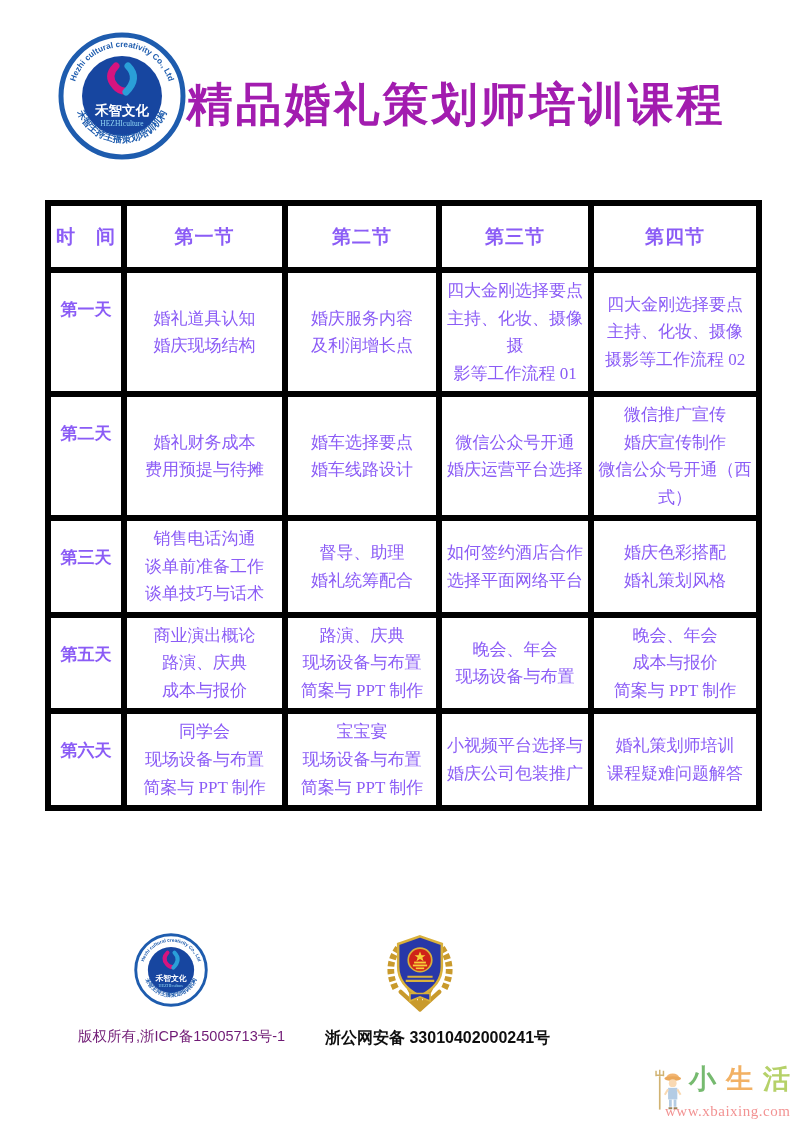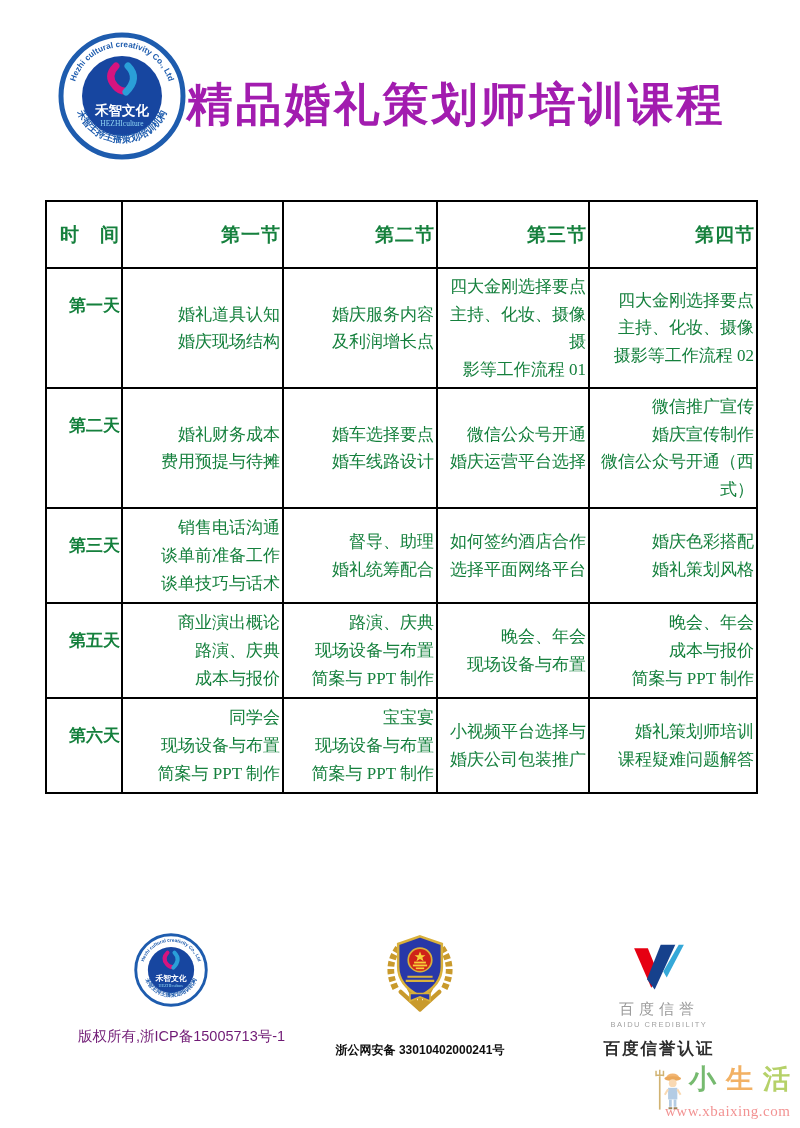--- a/index.html
+++ b/index.html
@@ -17,37 +17,37 @@
     text-align:center; font-size:46px; font-weight:bold; letter-spacing:3px;
     color:#a21caf; white-space:nowrap;
   }
 
   
   table.course-table {
     position:absolute; left:45px; top:200px; width:711px;
     border-collapse:collapse; table-layout:fixed;
   }
   .course-table th, .course-table td {
-    border:2px solid #000000; text-align:right;
-    white-space:pre-line; color:#15803d; overflow:hidden;
+    border:6px solid #000000; text-align:center;
+    white-space:pre-line; color:#8b5cf6; overflow:hidden;
   }
   .course-table thead tr { height:67px; }
   .course-table tbody tr { height:95px; }
   .course-table tbody tr:first-child { height:100px; }
   .course-table th { font-size:19px; font-weight:bold; letter-spacing:1px; vertical-align:middle; }
   td.day-cell { font-size:17px; font-weight:bold; vertical-align:top; padding-top:25px; }
   td.content-cell { font-size:17px; line-height:1.62; vertical-align:middle; padding:4px 2px; }
   .footer-left  { position:absolute; left:78px;  top:933px; width:185px; text-align:center; }
   .footer-mid   { position:absolute; left:325px; top:928px; width:190px; text-align:center; }
   .footer-right { position:absolute; left:583px; top:942px; width:152px; text-align:center; }
   .logo-small { width:74px; height:74px; }
   .copyright { margin-top:16px; font-size:14.5px; color:#701a75; white-space:nowrap;
                font-family:"Liberation Sans","DejaVu Sans",sans-serif; }
   .badge { width:82px; height:84px; }
-  .police-record { margin-top:26px; font-size:12px; font-weight:bold; color:#0e0e0e; white-space:nowrap;
+  .police-record { margin-top:12px; font-size:16px; font-weight:bold; color:#0e0e0e; white-space:nowrap;
                font-family:"Liberation Sans","DejaVu Sans",sans-serif; }
   .baidu-v { width:60px; height:52px; }
   .baidu-cn { font-size:15px; color:#9a9a9a; letter-spacing:5px; margin-top:2px;
                font-family:"Liberation Sans","DejaVu Sans",sans-serif; }
   .baidu-en { font-size:7.5px; color:#a2a2a2; letter-spacing:1.5px; margin-top:1px;
                font-family:"Liberation Sans","DejaVu Sans",sans-serif; }
   .baidu-caption { font-size:16.5px; font-weight:bold; color:#2c2c2c; letter-spacing:2px; margin-top:9px;
                font-family:"Liberation Sans","DejaVu Sans",sans-serif; }
 
   
@@ -203,30 +203,20 @@
       <polygon points="45,28 46.8,32.4 51.5,32.4 47.8,35.2 49.2,39.6 45,36.9 40.8,39.6 42.2,35.2 38.5,32.4 43.2,32.4" fill="#f7d038"></polygon>
       <rect x="38" y="40" width="14" height="2.2" fill="#f7d038"></rect>
       <rect x="36.5" y="43.5" width="17" height="2.2" fill="#f7d038"></rect>
       <rect x="40" y="47" width="10" height="2" fill="#f7d038"></rect>
       <path d="M30,58 H60 M28,63 H62" stroke="#d9b13b" stroke-width="2.5"></path>
       <path d="M33,78 H57 V87 L45,82 L33,87 Z" fill="#2838a8" stroke="#d9b13b" stroke-width="2"></path>
     </svg>
     <div class="police-record">浙公网安备 33010402000241号</div>
   </div>
 
-  <div class="footer-right">
-    <svg class="baidu-v" viewBox="0 0 70 58">
-      <polygon points="6,6 22,6 35,38 26,52" fill="#e60012"></polygon>
-      <polygon points="37,2 54,2 30,54 21,42" fill="#16418c"></polygon>
-      <polygon points="58,2 64,2 44,40 40,33" fill="#35a8d8"></polygon>
-    </svg>
-    <div class="baidu-cn">百度信誉</div>
-    <div class="baidu-en">BAIDU CREDIBILITY</div>
-    <div class="baidu-caption">百度信誉认证</div>
-  </div>
 
   <div class="watermark">
     <svg class="wm-figure" viewBox="0 0 34 54" width="32" height="50">
       <line x1="7" y1="10" x2="7" y2="46" stroke="#c9a65a" stroke-width="1.8"></line>
       <path d="M3,4 V10 M7,3 V10 M11,4 V10 M3,9 H11" stroke="#c9a65a" stroke-width="1.6" fill="none"></path>
       <path d="M14,12 a7,5 0 0 1 14,0" fill="#f0a95a"></path>
       <ellipse cx="21" cy="12.5" rx="9" ry="2.6" fill="#e89a3f"></ellipse>
       <circle cx="21" cy="17.5" r="4.2" fill="#f8d3a6"></circle>
       <rect x="16" y="22.5" width="10" height="12.5" fill="#a8c4e0"></rect>
       <path d="M16,24 l-3.5,6 M26,24 l3.5,6" stroke="#f8d3a6" stroke-width="2.2"></path>

